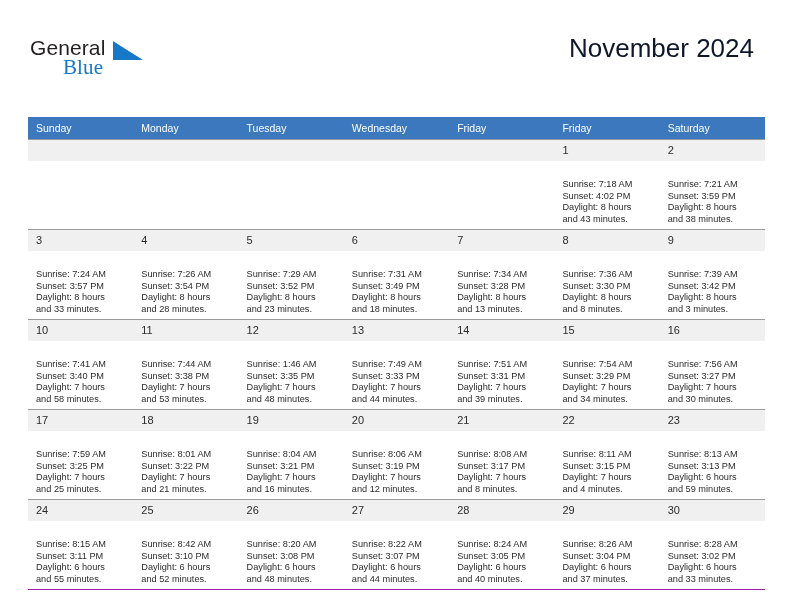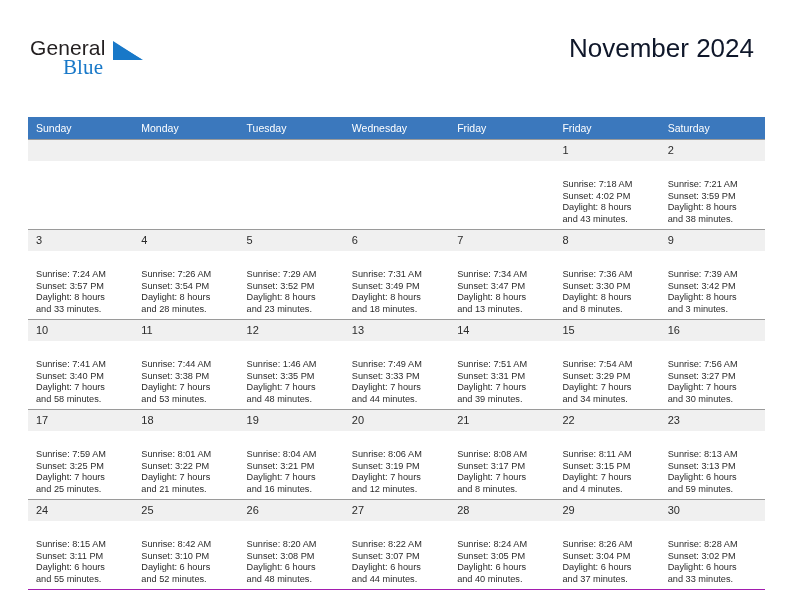--- a/index.html
+++ b/index.html
@@ -249,21 +249,21 @@
               <div class="line">Sunrise: 7:31 AM</div>
               <div class="line">Sunset: 3:49 PM</div>
               <div class="line">Daylight: 8 hours</div>
               <div class="line">and 18 minutes.</div>
             </div>
           </td>
           <td>
             <span class="daynum">7</span>
             <div class="cell-body">
               <div class="line">Sunrise: 7:34 AM</div>
-              <div class="line">Sunset: 3:47 PM</div>
+              <div class="line">Sunset: 3:28 PM</div>
               <div class="line">Daylight: 8 hours</div>
               <div class="line">and 13 minutes.</div>
             </div>
           </td>
           <td>
             <span class="daynum">8</span>
             <div class="cell-body">
               <div class="line">Sunrise: 7:36 AM</div>
               <div class="line">Sunset: 3:30 PM</div>
               <div class="line">Daylight: 8 hours</div>

